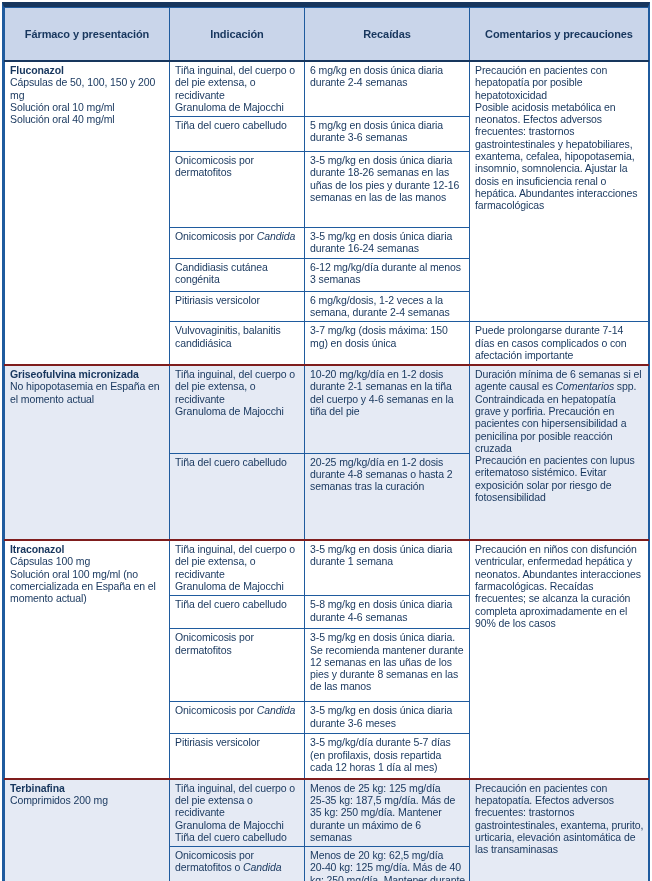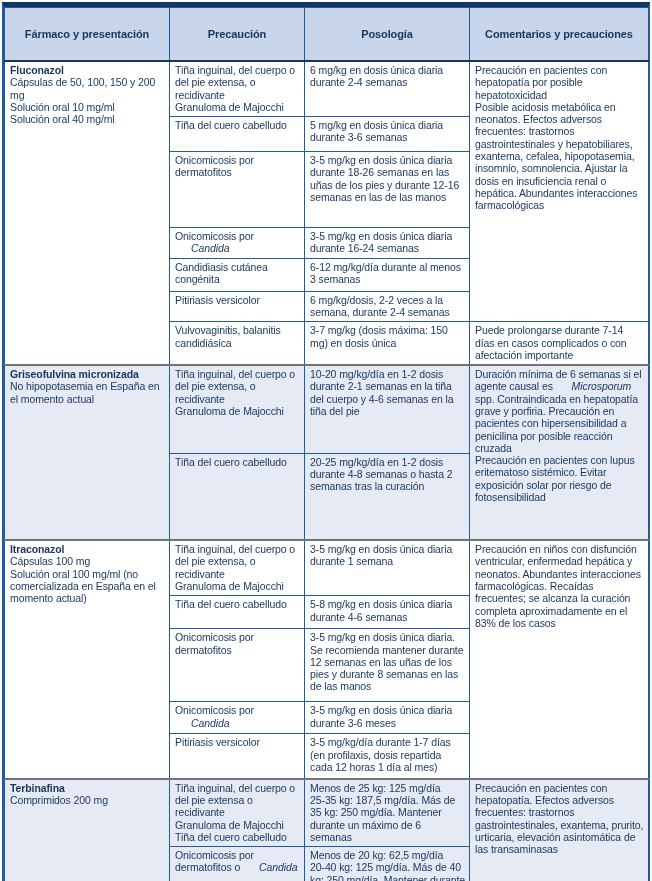--- a/index.html
+++ b/index.html
@@ -31,41 +31,41 @@
   }
   td{
     border:1px solid #1f5b9e;
     vertical-align:top;
     font-size:10.5px;
     line-height:1.17;
     padding:2px 4px 3px 5px;
     letter-spacing:-0.1px;
     overflow:hidden;
   }
-  tr.bs td{border-top:2px solid #737373;}
+  tr.bs td{border-top:2px solid #7f1d1d;}
   tr.alt td{background:#e5eaf4;}
   .dn{font-weight:bold;display:block;}
-  i{font-style:italic;margin-left:16px;}
+  i{font-style:italic;}
 </style>
 </head>
 <body>
 
 <div class="frame">
 <table>
   <colgroup>
         <col class="c1">
         <col class="c2">
         <col class="c3">
         <col class="c4">
       </colgroup>
   <thead>
     <tr style="height:23px">
       <th>Fármaco y presentación</th>
-      <th>Precaución</th>
-      <th>Posología</th>
+      <th>Indicación</th>
+      <th>Recaídas</th>
       <th>Comentarios y precauciones</th>
     </tr>
   </thead>
   <tbody>
 
     <tr class="bs" style="height:48px">
       <td class="drug" rowspan="7">
         <span class="dn">Fluconazol</span>
         <span>Cápsulas de 50, 100, 150 y 200 mg<br>Solución oral 10 mg/ml<br>Solución oral 40 mg/ml</span>
       </td>
@@ -84,66 +84,66 @@
     <tr style="height:28px">
       <td>Onicomicosis por <i>Candida</i></td>
       <td>3-5 mg/kg en dosis única diaria durante 16-24 semanas</td>
     </tr>
     <tr style="height:33px">
       <td>Candidiasis cutánea congénita</td>
       <td>6-12 mg/kg/día durante al menos 3 semanas</td>
     </tr>
     <tr style="height:27px">
       <td>Pitiriasis versicolor</td>
-      <td>6 mg/kg/dosis, 2-2 veces a la semana, durante 2-4 semanas</td>
+      <td>6 mg/kg/dosis, 1-2 veces a la semana, durante 2-4 semanas</td>
     </tr>
     <tr style="height:43px">
       <td>Vulvovaginitis, balanitis candidiásica</td>
       <td>3-7 mg/kg (dosis máxima: 150 mg) en dosis única</td>
       <td>Puede prolongarse durante 7-14 días en casos complicados o con afectación importante</td>
     </tr>
 
     <tr class="bs alt" style="height:88px">
       <td class="drug" rowspan="2">
         <span class="dn">Griseofulvina micronizada</span>
         <span>No hipopotasemia en España en el momento actual</span>
       </td>
       <td>Tiña inguinal, del cuerpo o del pie extensa, o recidivante<br>Granuloma de Majocchi</td>
       <td>10-20 mg/kg/día en 1-2 dosis durante 2-1 semanas en la tiña del cuerpo y 4-6 semanas en la tiña del pie</td>
-      <td rowspan="2">Duración mínima de 6 semanas si el agente causal es <i>Microsporum</i> spp. Contraindicada en hepatopatía grave y porfiria. Precaución en pacientes con hipersensibilidad a penicilina por posible reacción cruzada<br>Precaución en pacientes con lupus eritematoso sistémico. Evitar exposición solar por riesgo de fotosensibilidad</td>
+      <td rowspan="2">Duración mínima de 6 semanas si el agente causal es <i>Comentarios</i> spp. Contraindicada en hepatopatía grave y porfiria. Precaución en pacientes con hipersensibilidad a penicilina por posible reacción cruzada<br>Precaución en pacientes con lupus eritematoso sistémico. Evitar exposición solar por riesgo de fotosensibilidad</td>
     </tr>
     <tr class="alt" style="height:87px">
       <td>Tiña del cuero cabelludo</td>
       <td>20-25 mg/kg/día en 1-2 dosis durante 4-8 semanas o hasta 2 semanas tras la curación</td>
     </tr>
 
     <tr class="bs" style="height:55px">
       <td class="drug" rowspan="5">
         <span class="dn">Itraconazol</span>
         <span>Cápsulas 100 mg<br>Solución oral 100 mg/ml (no comercializada en España en el momento actual)</span>
       </td>
       <td>Tiña inguinal, del cuerpo o del pie extensa, o recidivante<br>Granuloma de Majocchi</td>
       <td>3-5 mg/kg en dosis única diaria durante 1 semana</td>
-      <td rowspan="5">Precaución en niños con disfunción ventricular, enfermedad hepática y neonatos. Abundantes interacciones farmacológicas. Recaídas frecuentes; se alcanza la curación completa aproximadamente en el 83% de los casos</td>
+      <td rowspan="5">Precaución en niños con disfunción ventricular, enfermedad hepática y neonatos. Abundantes interacciones farmacológicas. Recaídas frecuentes; se alcanza la curación completa aproximadamente en el 90% de los casos</td>
     </tr>
     <tr style="height:33px">
       <td>Tiña del cuero cabelludo</td>
       <td>5-8 mg/kg en dosis única diaria durante 4-6 semanas</td>
     </tr>
     <tr style="height:73px">
       <td>Onicomicosis por dermatofitos</td>
       <td>3-5 mg/kg en dosis única diaria. Se recomienda mantener durante 12 semanas en las uñas de los pies y durante 8 semanas en las de las manos</td>
     </tr>
     <tr style="height:32px">
       <td>Onicomicosis por <i>Candida</i></td>
       <td>3-5 mg/kg en dosis única diaria durante 3-6 meses</td>
     </tr>
     <tr style="height:45px">
       <td>Pitiriasis versicolor</td>
-      <td>3-5 mg/kg/día durante 1-7 días (en profilaxis, dosis repartida cada 12 horas 1 día al mes)</td>
+      <td>3-5 mg/kg/día durante 5-7 días (en profilaxis, dosis repartida cada 12 horas 1 día al mes)</td>
     </tr>
 
     <tr class="bs alt" style="height:65px">
       <td class="drug" rowspan="2">
         <span class="dn">Terbinafina</span>
         <span>Comprimidos 200 mg</span>
       </td>
       <td>Tiña inguinal, del cuerpo o del pie extensa o recidivante<br>Granuloma de Majocchi<br>Tiña del cuero cabelludo</td>
       <td>Menos de 25 kg: 125 mg/día<br>25-35 kg: 187,5 mg/día. Más de 35 kg: 250 mg/día. Mantener durante un máximo de 6 semanas</td>
       <td rowspan="2">Precaución en pacientes con hepatopatía. Efectos adversos frecuentes: trastornos gastrointestinales, exantema, prurito, urticaria, elevación asintomática de las transaminasas</td>

